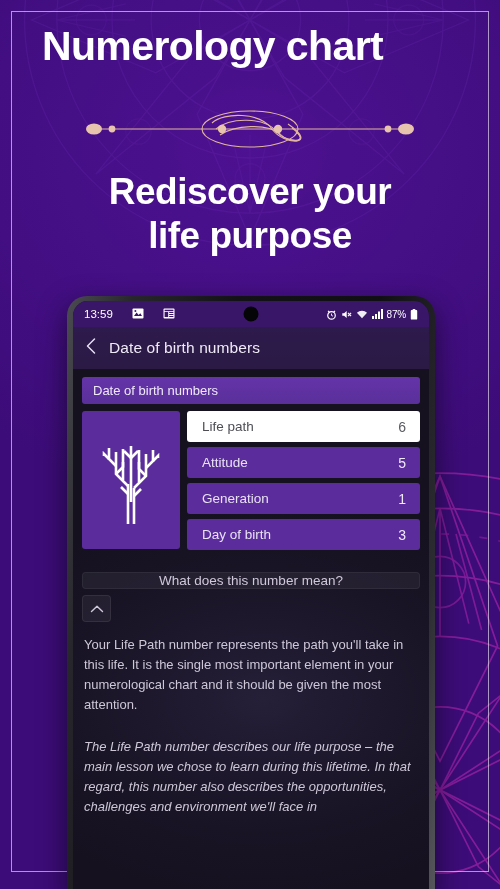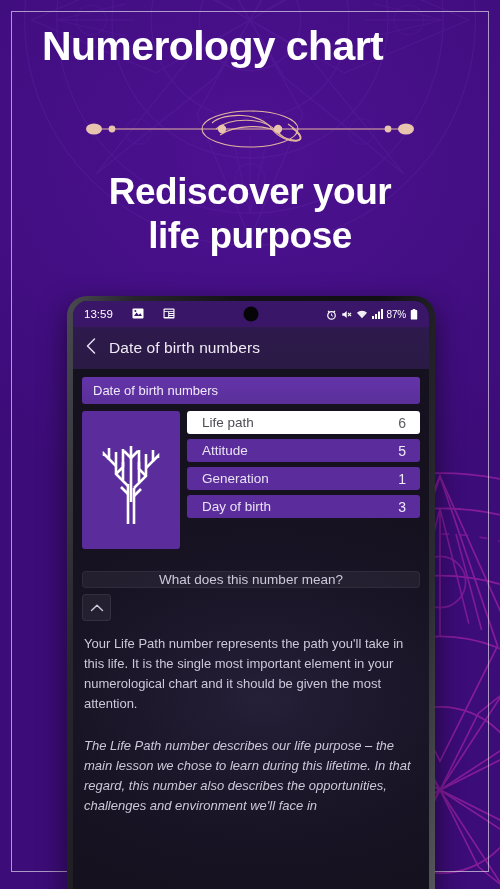--- a/index.html
+++ b/index.html
@@ -163,21 +163,21 @@
     border-radius: 3px;
     display: flex;
     align-items: center;
     justify-content: center;
     flex: 0 0 auto;
   }
 
   .rows { flex: 1; display: flex; flex-direction: column; gap: 5px; }
 
   .num-row {
-    height: 23px;
+    height: 31px;
     border-radius: 3px;
     display: flex;
     align-items: center;
     justify-content: space-between;
     padding: 0 14px 0 15px;
     background: #5b2c9b;
     color: #e9e2f4;
     font-size: 13.5px;
   }
   .num-row .val { font-size: 14px; color: #efe9f8; }

